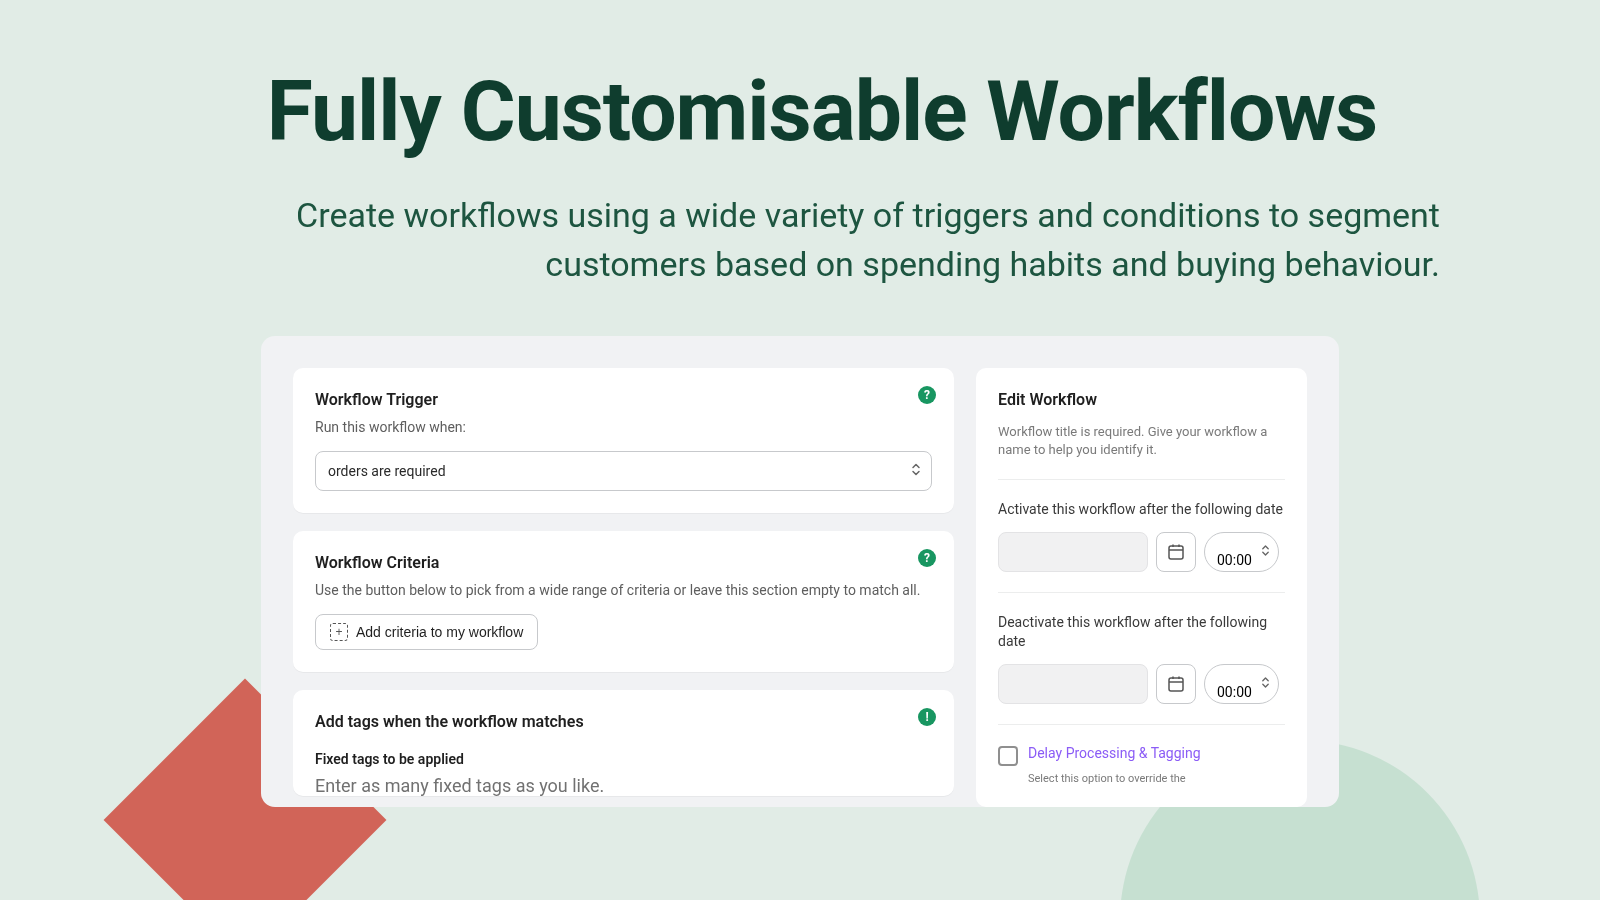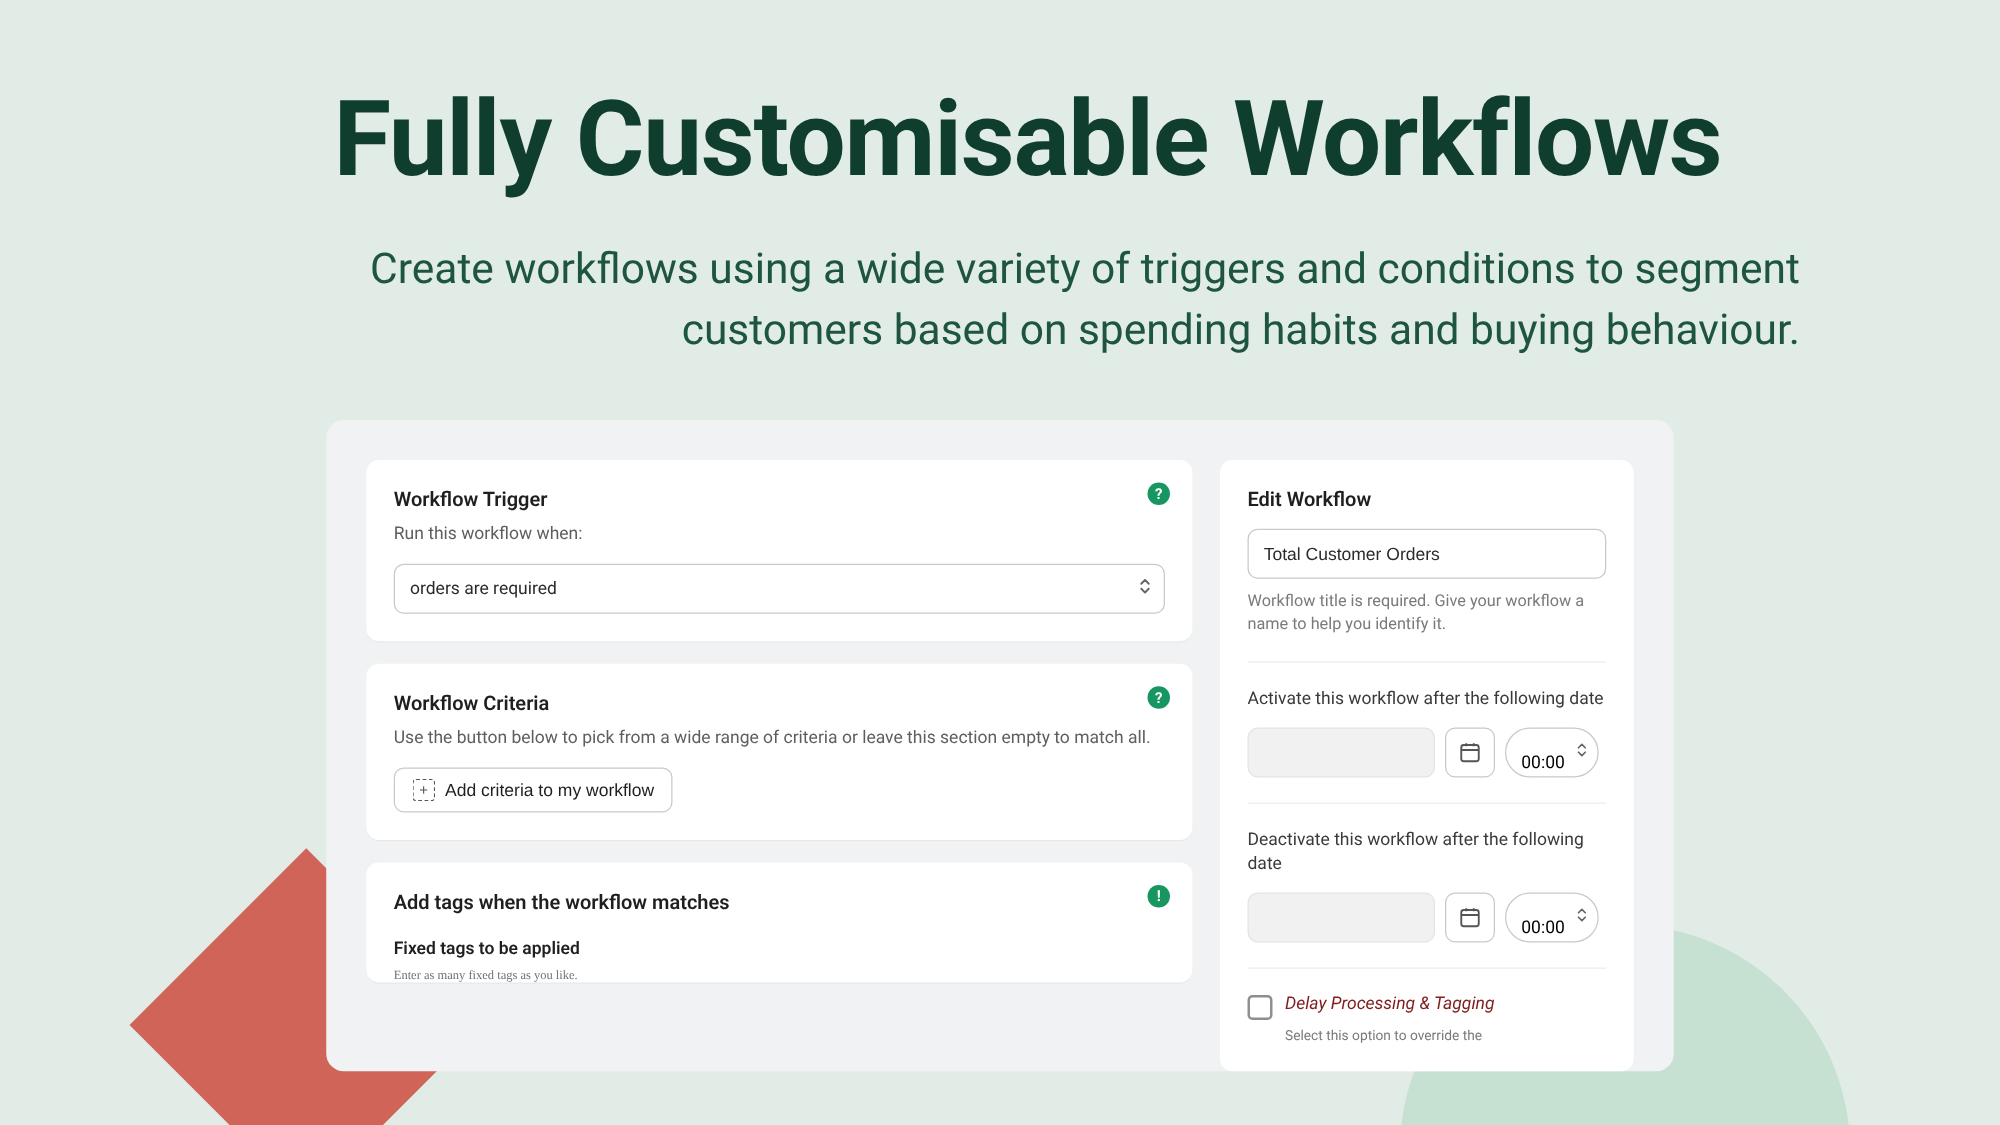--- a/index.html
+++ b/index.html
@@ -117,24 +117,23 @@
   font-size: 12px;
   color: #555;
 }
 .tags-panel .panel-title { margin-bottom: 20px; }
 .tags-sub-heading {
   font-weight: 600;
   font-size: 14px;
   color: #1f1f1f;
 }
 .tags-help {
-  font-size: 10px;
+  font-size: 18px;
   color: #717171;
   margin-top: 8px;
-  font-family: Liberation Serif, serif;
 }
 .right-panel {
   background: #fff;
   border-radius: 10px;
   padding: 22px;
 }
 .right-title {
   font-size: 16px;
   font-weight: 600;
   color: #1f1f1f;
@@ -210,22 +209,21 @@
   width: 20px;
   height: 20px;
   border: 2px solid #8f8f8f;
   border-radius: 4px;
   background: #fff;
   flex-shrink: 0;
   margin-top: 1px;
 }
 .check-label {
   font-size: 14px;
-  color: #7f1d1d;
-  font-style: italic;
+  color: #8b5cf6;
 }
 .check-help {
   font-size: 11px;
   color: #7a7a7a;
   margin-top: 6px;
   margin-left: 30px;
 }
 .decor-red {
   position: absolute;
   left: 145px;
@@ -288,21 +286,20 @@
       <div class="panel-title">Add tags when the workflow matches</div>
       <div class="tags-sub-heading">Fixed tags to be applied</div>
       <div class="tags-help">Enter as many fixed tags as you like.</div>
     </div>
 
   </div>
 
   <div class="right-col">
     <div class="right-panel">
       <div class="right-title">Edit Workflow</div>
-      <input class="text-input" value="Total Customer Orders" style="">
       <div class="helper">Workflow title is required. Give your workflow a name to help you identify it.</div>
 
       <div class="divider"></div>
 
       <div class="field-label">Activate this workflow after the following date</div>
       <div class="date-row">
         <div class="date-box"></div>
         <div class="icon-btn">
           <svg width="18" height="18" viewBox="0 0 18 18">
               <rect x="2" y="3" width="14" height="13" rx="2" fill="none" stroke="#555" stroke-width="1.5"></rect>

